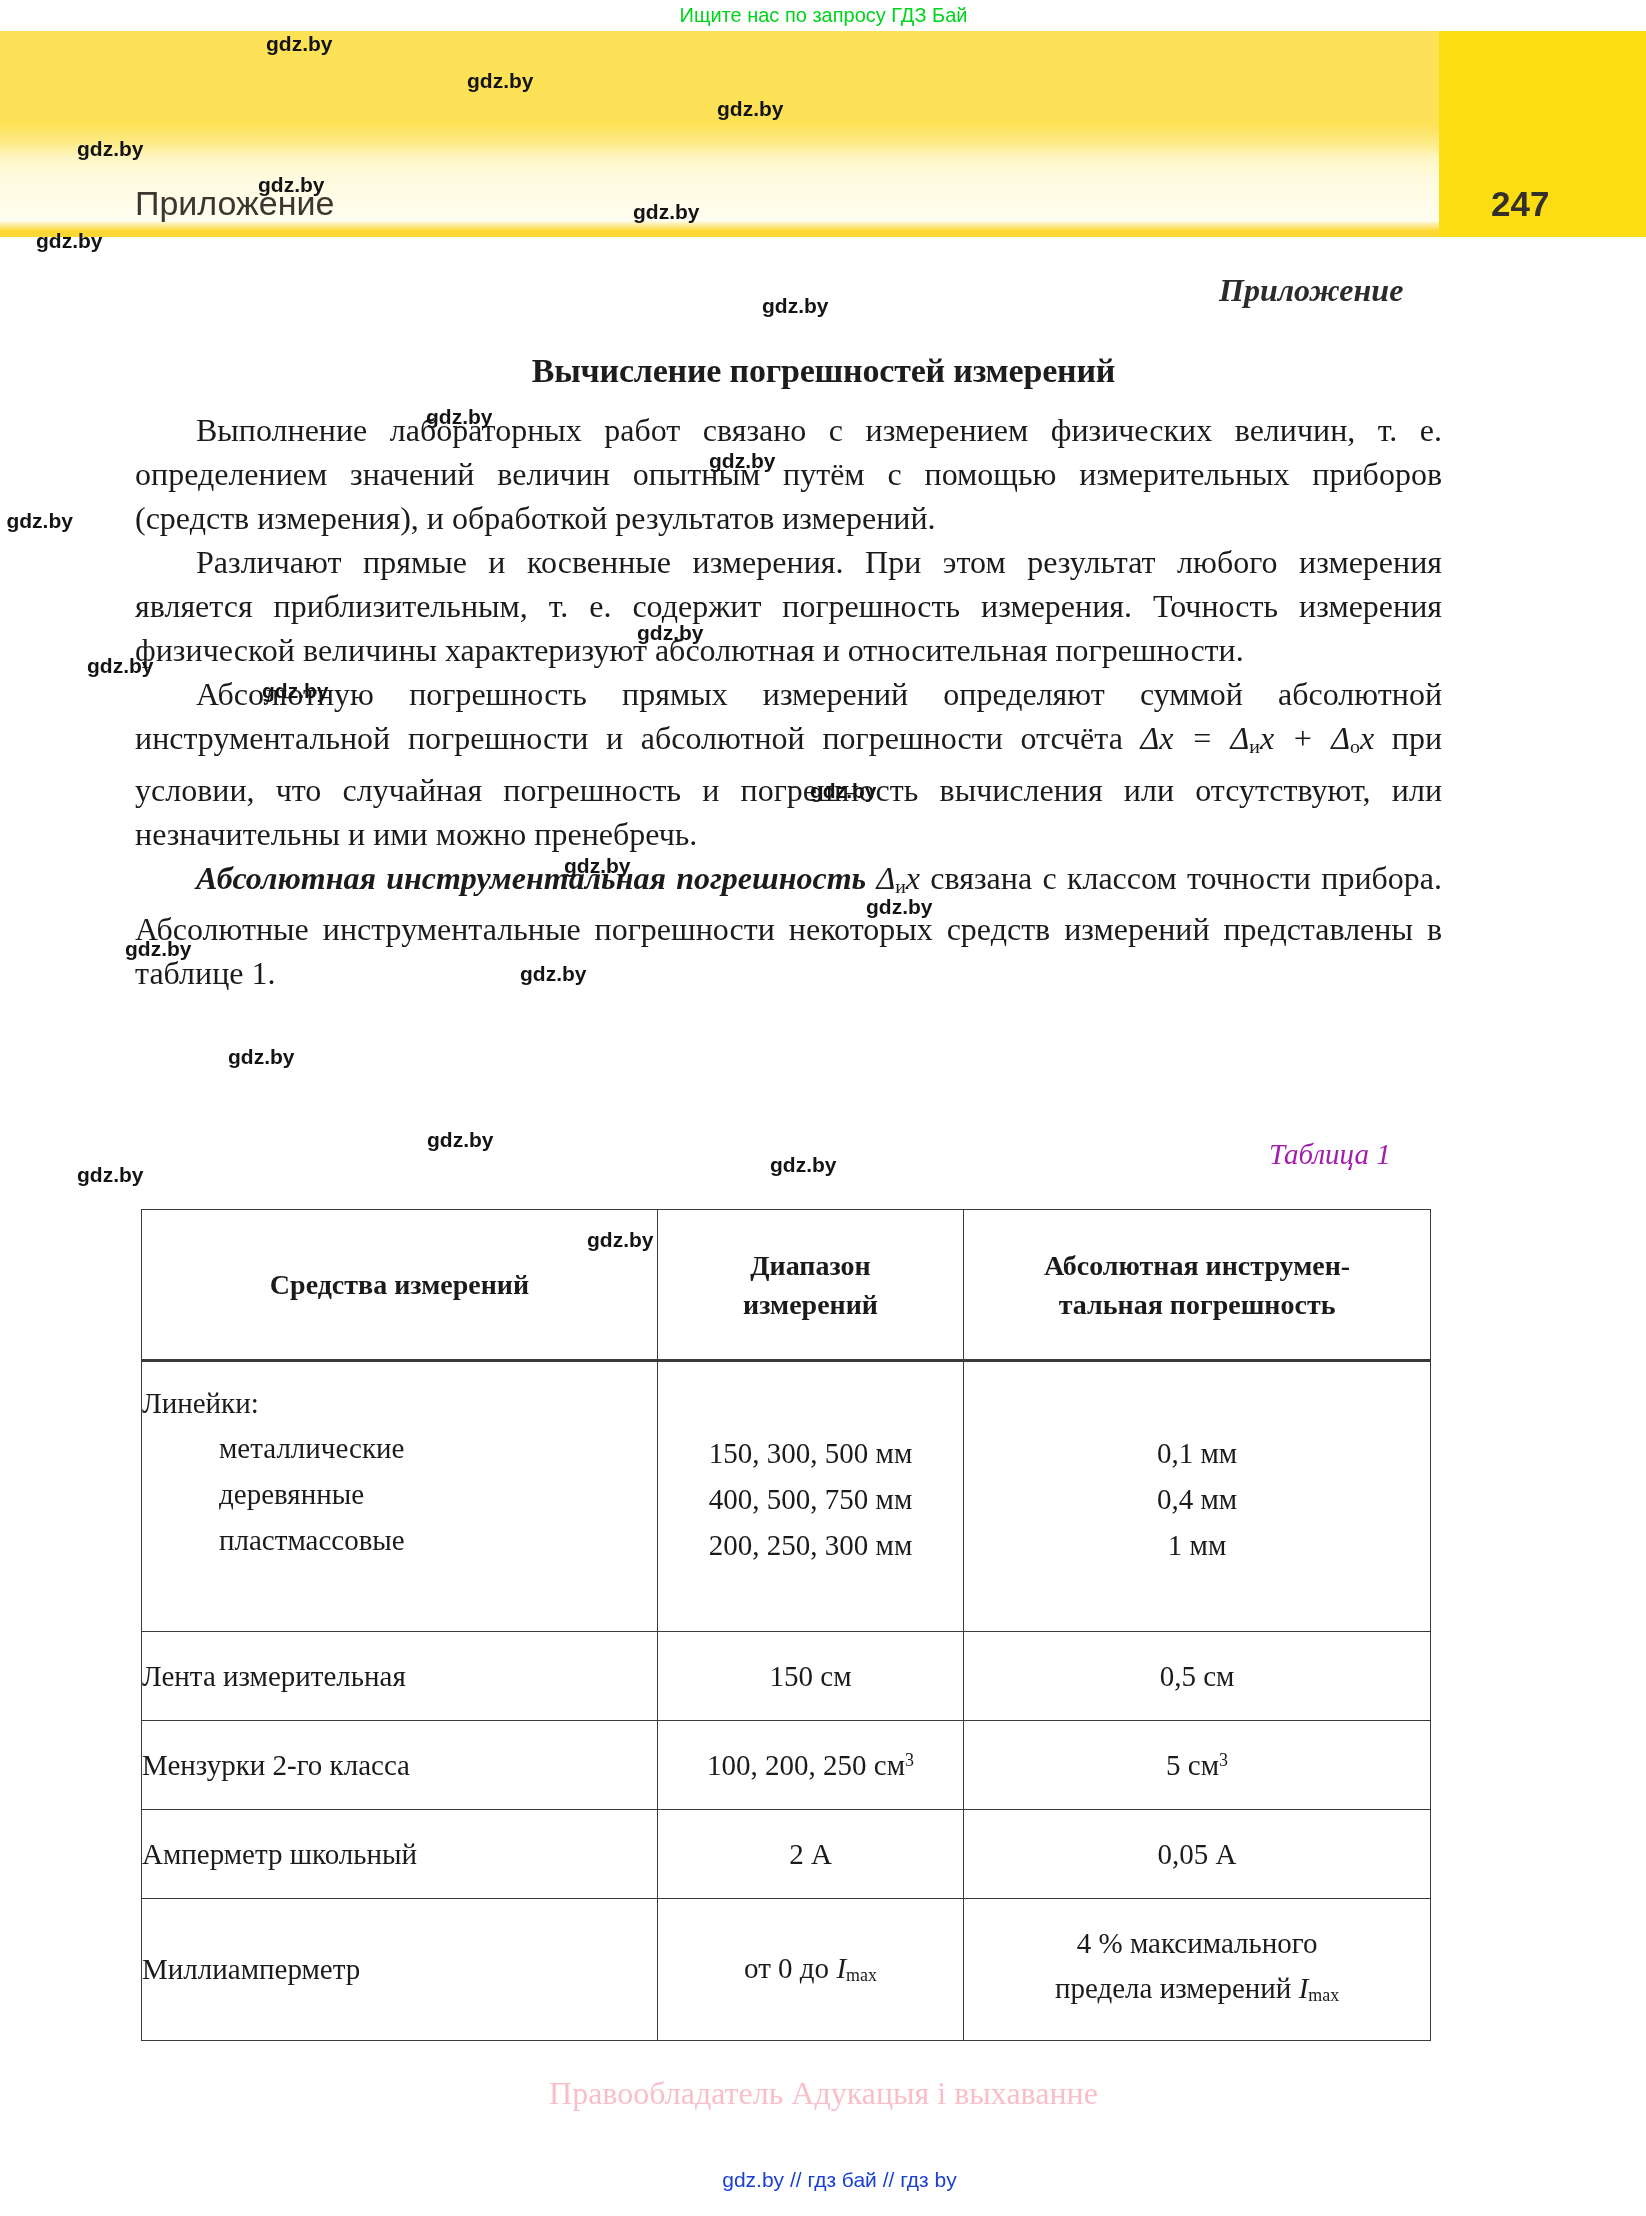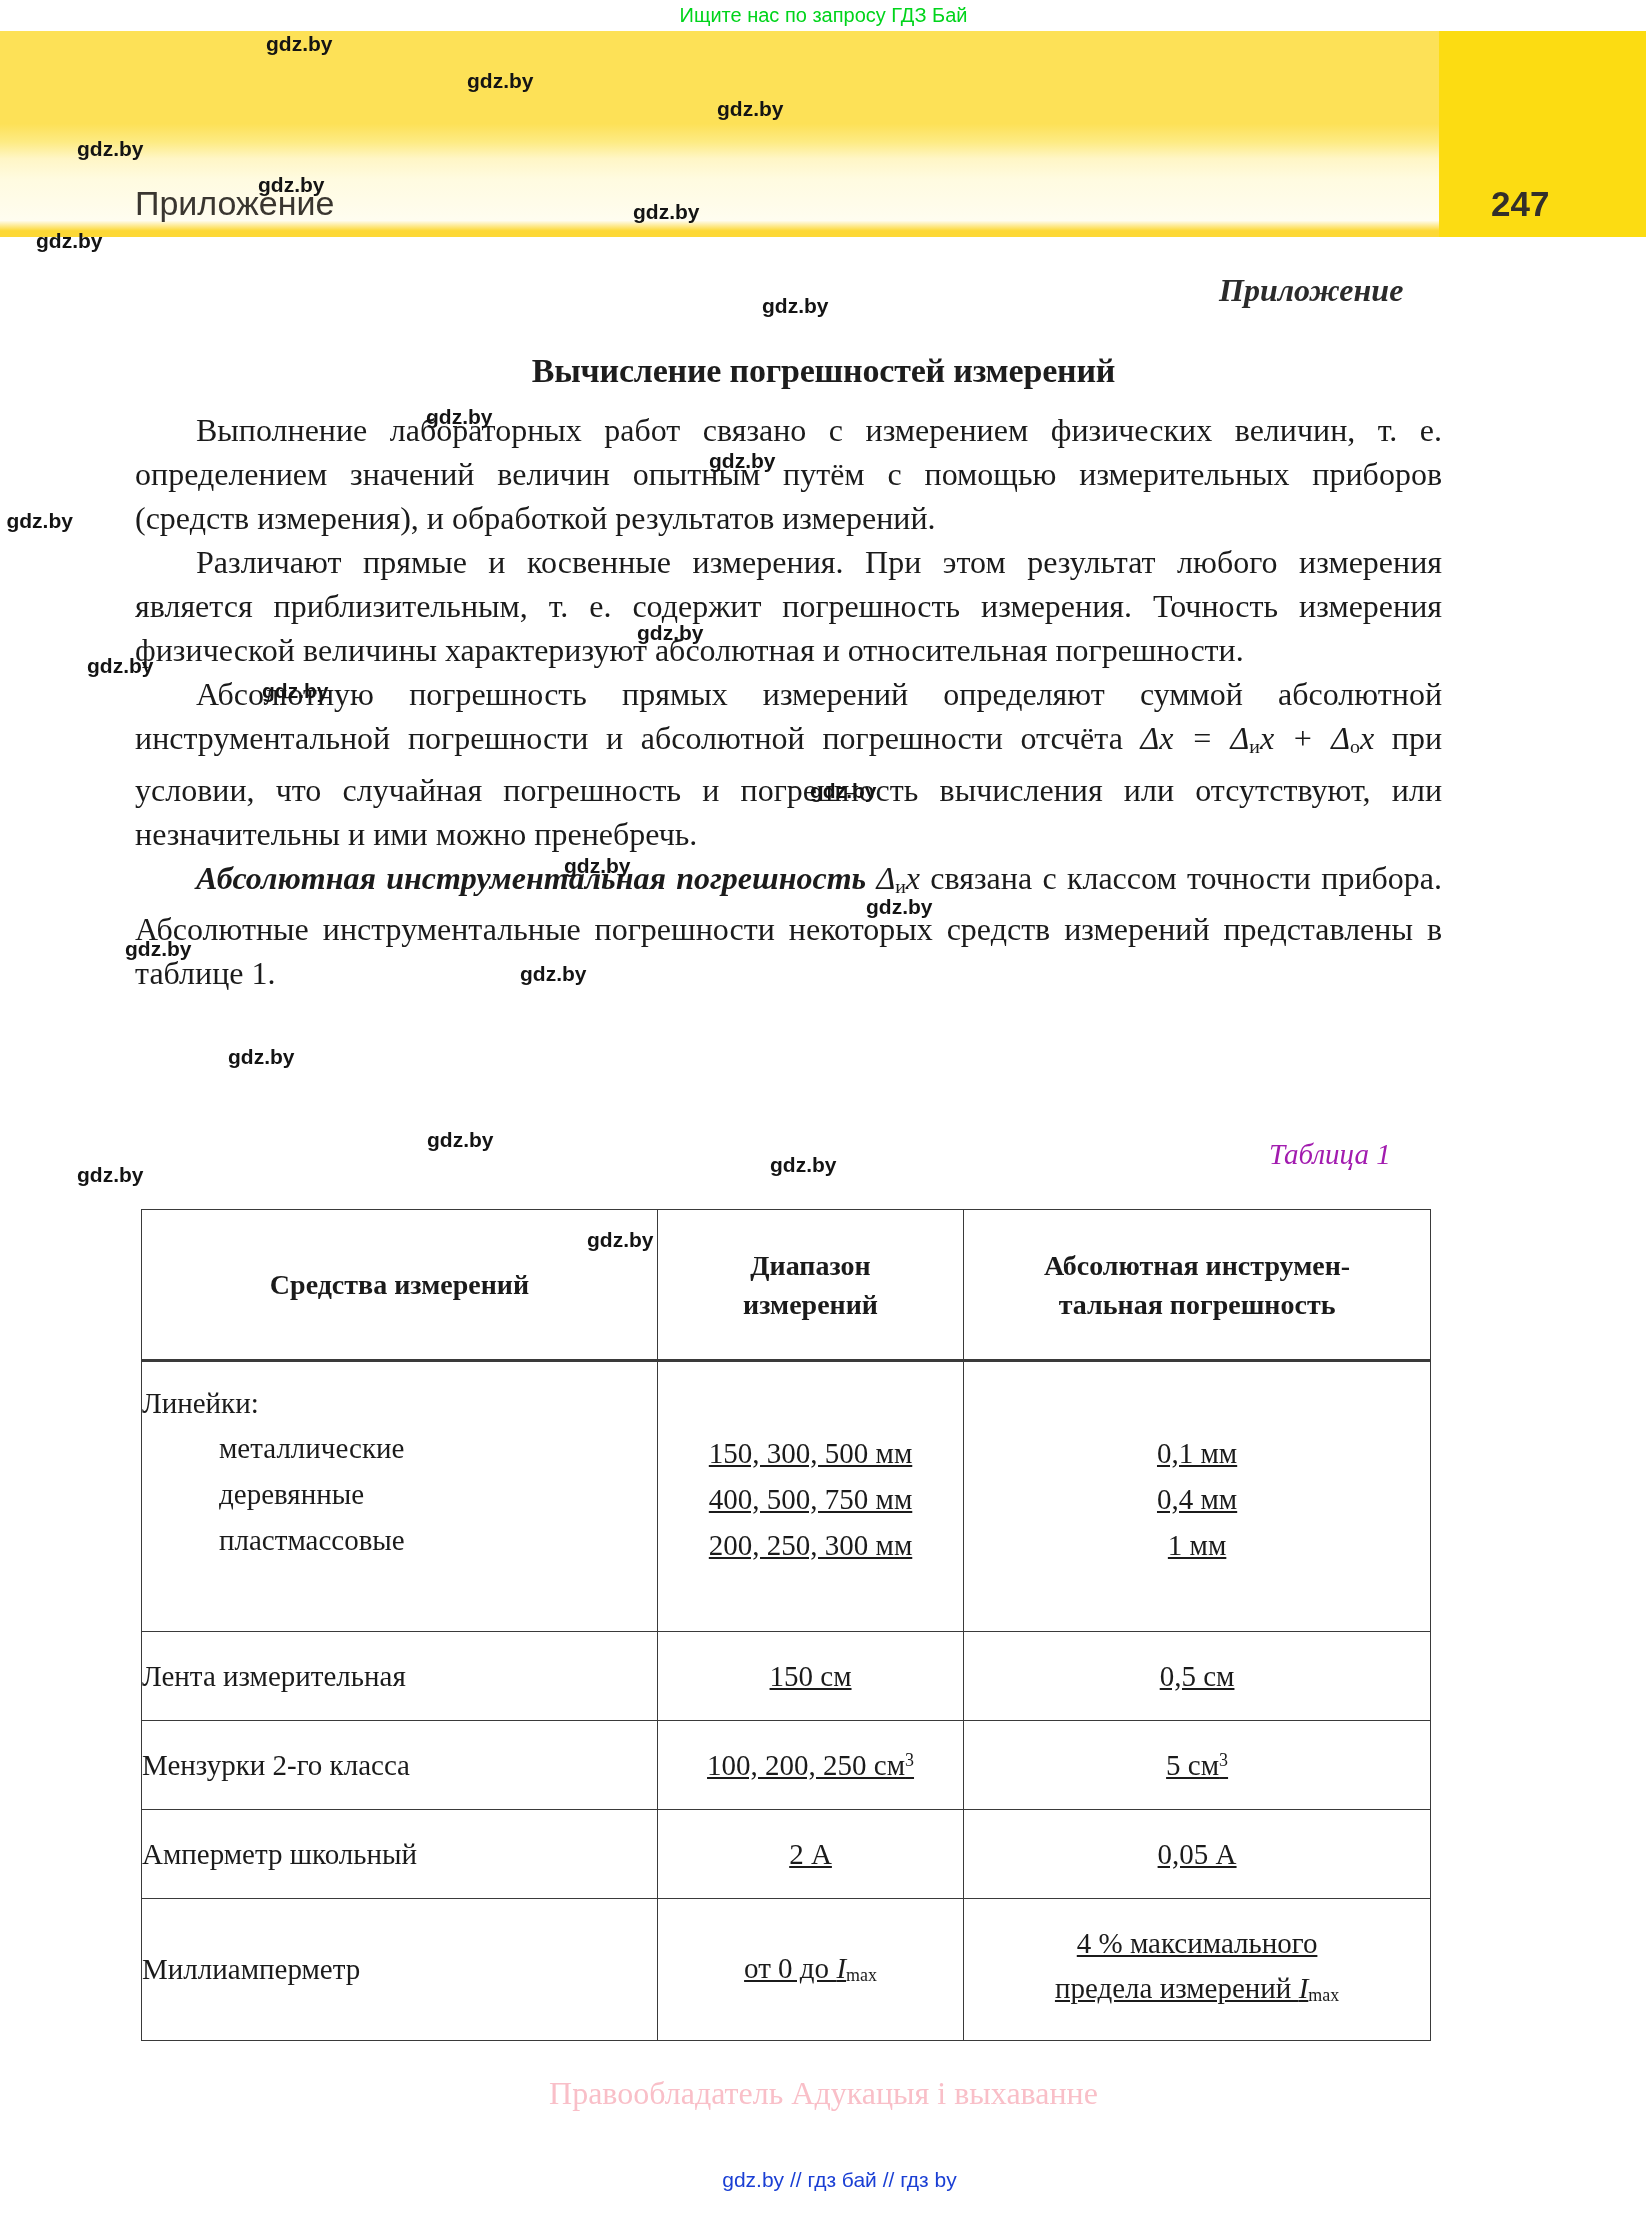--- a/index.html
+++ b/index.html
@@ -164,21 +164,21 @@
     text-align: center;
     height: 149px;
     font-size: 28px;
     line-height: 39px;
   }
   .col-a { width: 516px; }
   .col-b { width: 306px; }
   .col-c { width: 467px; }
 
   .cell-name { padding-left: 21px; text-align: left; }
-  .cell-ctr  { text-align: center; text-decoration: underline; }
+  .cell-ctr  { text-align: center; }
 
   .rulers-row td { height: 201px; }
   .ruler-head { display:block; margin-bottom: 4.8px; }
   .ruler-sub  { display:block; padding-left: 77px; line-height: 46px; }
   .range-line { display:block; line-height: 46px; text-align:center; }
   .err-line   { display:block; line-height: 46px; text-align:center; }
   .rulers-row .cell-name { vertical-align: top; padding-top: 25px; }
   .rulers-row .cell-ctr  { vertical-align: top; padding-top: 68px; }
 
   .row-h { height: 89px; }

